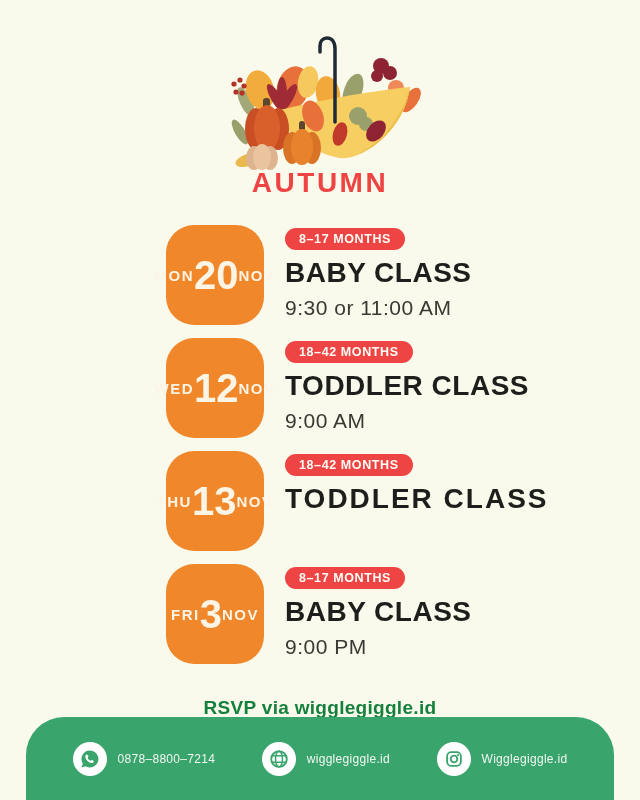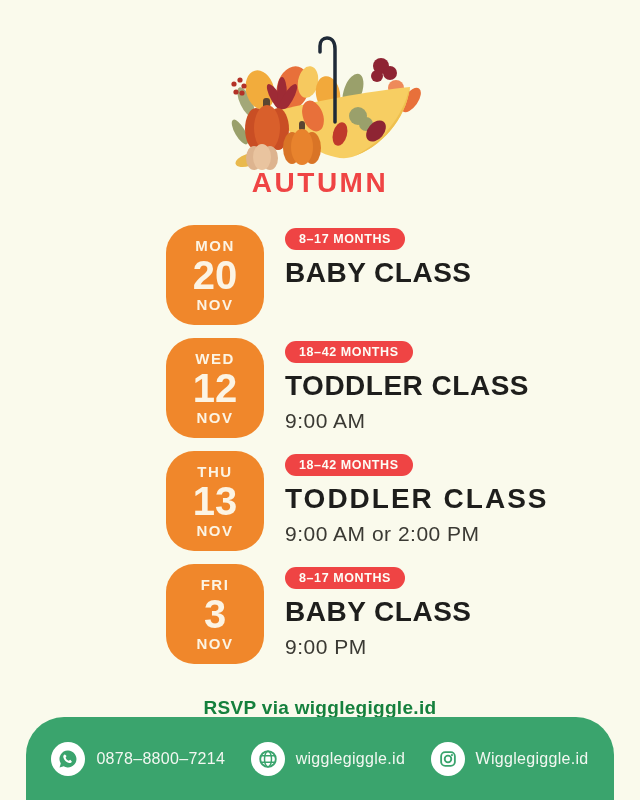--- a/index.html
+++ b/index.html
@@ -20,21 +20,21 @@
     position:absolute; top:167px; left:0; width:100%;
     text-align:center; font-size:28px; font-weight:800;
     letter-spacing:2.5px; color:#ef4444;
   }
 
   
   .schedule { position:absolute; top:225px; left:166px; display:flex; flex-direction:column; gap:13px; }
   .row { display:flex; gap:21px; height:100px; }
   .date-badge {
     width:98px; height:100px; background:#F0872B; border-radius:28px;
-    color:#FCF4E4; display:flex; flex-direction:column;
+    color:#FCF4E4; display:flex; 
     align-items:center; justify-content:center;
   }
   .day, .month { font-size:15px; font-weight:700; letter-spacing:1.5px; }
   .date { font-size:40px; font-weight:700; line-height:1.05; }
   .row-info { display:flex; flex-direction:column; align-items:flex-start; padding-top:3px; }
   .age-pill {
     background:#ef4444; color:#FDFDF6; font-size:12.5px; font-weight:700;
     letter-spacing:0.6px; padding:4px 14px; border-radius:13px; white-space:nowrap;
   }
   .class-title { font-size:28px; font-weight:700; color:#1E1E1C; margin-top:7px; letter-spacing:0.5px; white-space:nowrap; }
@@ -47,21 +47,21 @@
     text-align:center; font-size:19px; font-weight:700;
     color:#15803d; letter-spacing:0.3px;margin-top:18px;
   }
 
   
   .footer {
     position:absolute; left:26px; right:26px; top:717px; height:83px;
     background:#3AA46D; border-radius:38px 38px 0 0;
     display:flex; align-items:center; justify-content:space-evenly;
   }
-  .contact { display:flex; align-items:center; gap:11px; color:#F2F7F1; font-size:16px; letter-spacing:0.3px; cursor:pointer; }
+  .contact { display:flex; align-items:center; gap:11px; color:#F2F7F1; font-size:12px; letter-spacing:0.3px; cursor:pointer; }
   .icon-disc {
     width:34px; height:34px; background:#FFFFFF; border-radius:50%;
     display:flex; align-items:center; justify-content:center; flex:0 0 auto;
   }
 </style>
 </head>
 <body>
 
 <div class="poster">
 
@@ -135,20 +135,21 @@
 
     <div class="row">
       <div class="date-badge">
         <span class="day">MON</span>
         <span class="date">20</span>
         <span class="month">NOV</span>
       </div>
       <div class="row-info">
         <span class="age-pill">8–17 MONTHS</span>
         <span class="class-title">BABY CLASS</span>
+        <span class="class-time">9:30 or 11:00 AM</span>
       </div>
     </div>
 
     <div class="row">
       <div class="date-badge">
         <span class="day">WED</span>
         <span class="date">12</span>
         <span class="month">NOV</span>
       </div>
       <div class="row-info">
@@ -160,21 +161,20 @@
 
     <div class="row">
       <div class="date-badge">
         <span class="day">THU</span>
         <span class="date">13</span>
         <span class="month">NOV</span>
       </div>
       <div class="row-info">
         <span class="age-pill">18–42 MONTHS</span>
         <span class="class-title">TODDLER CLASS</span>
-        <span class="class-time">9:00 AM or 2:00 PM</span>
       </div>
     </div>
 
     <div class="row">
       <div class="date-badge">
         <span class="day">FRI</span>
         <span class="date">3</span>
         <span class="month">NOV</span>
       </div>
       <div class="row-info">

